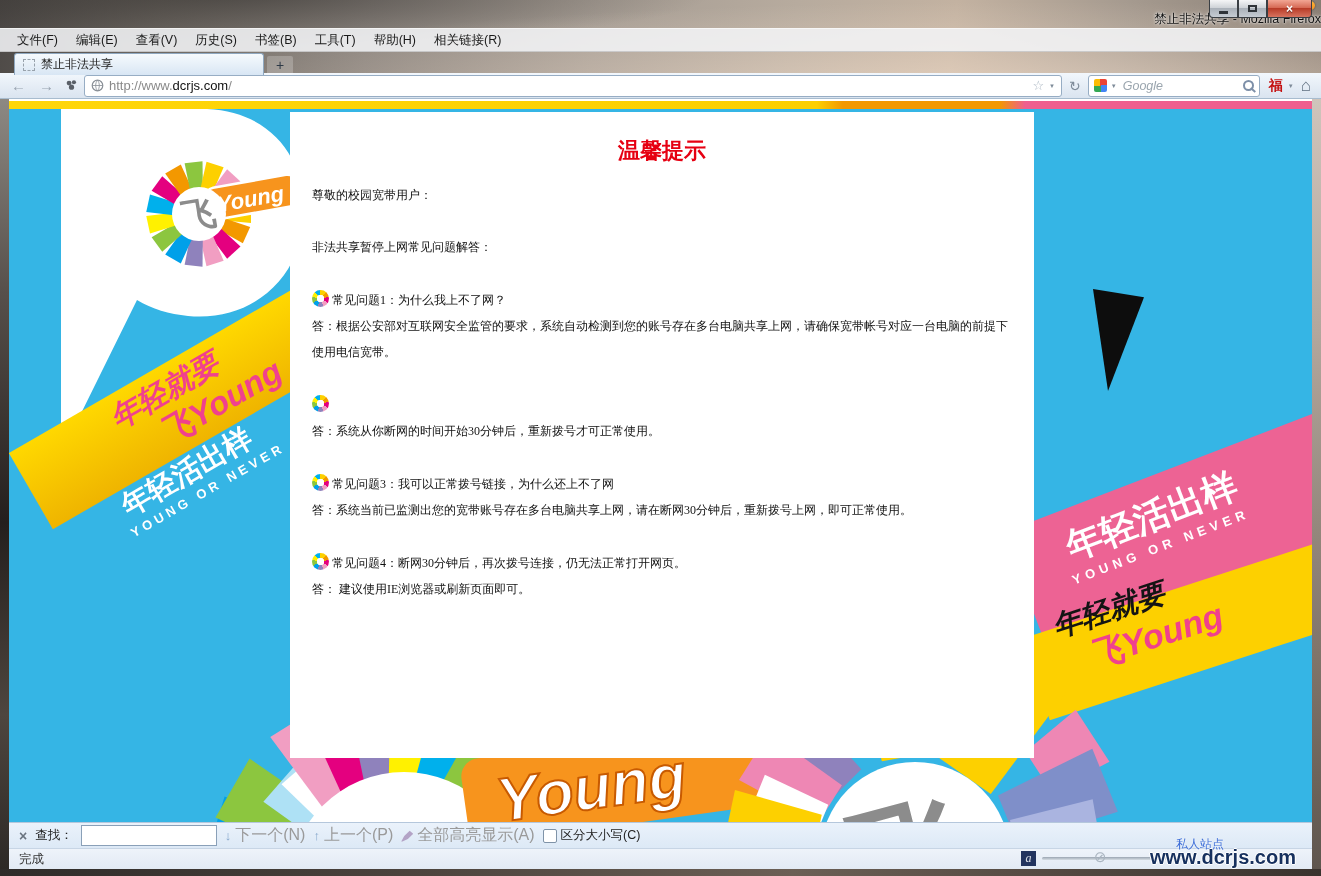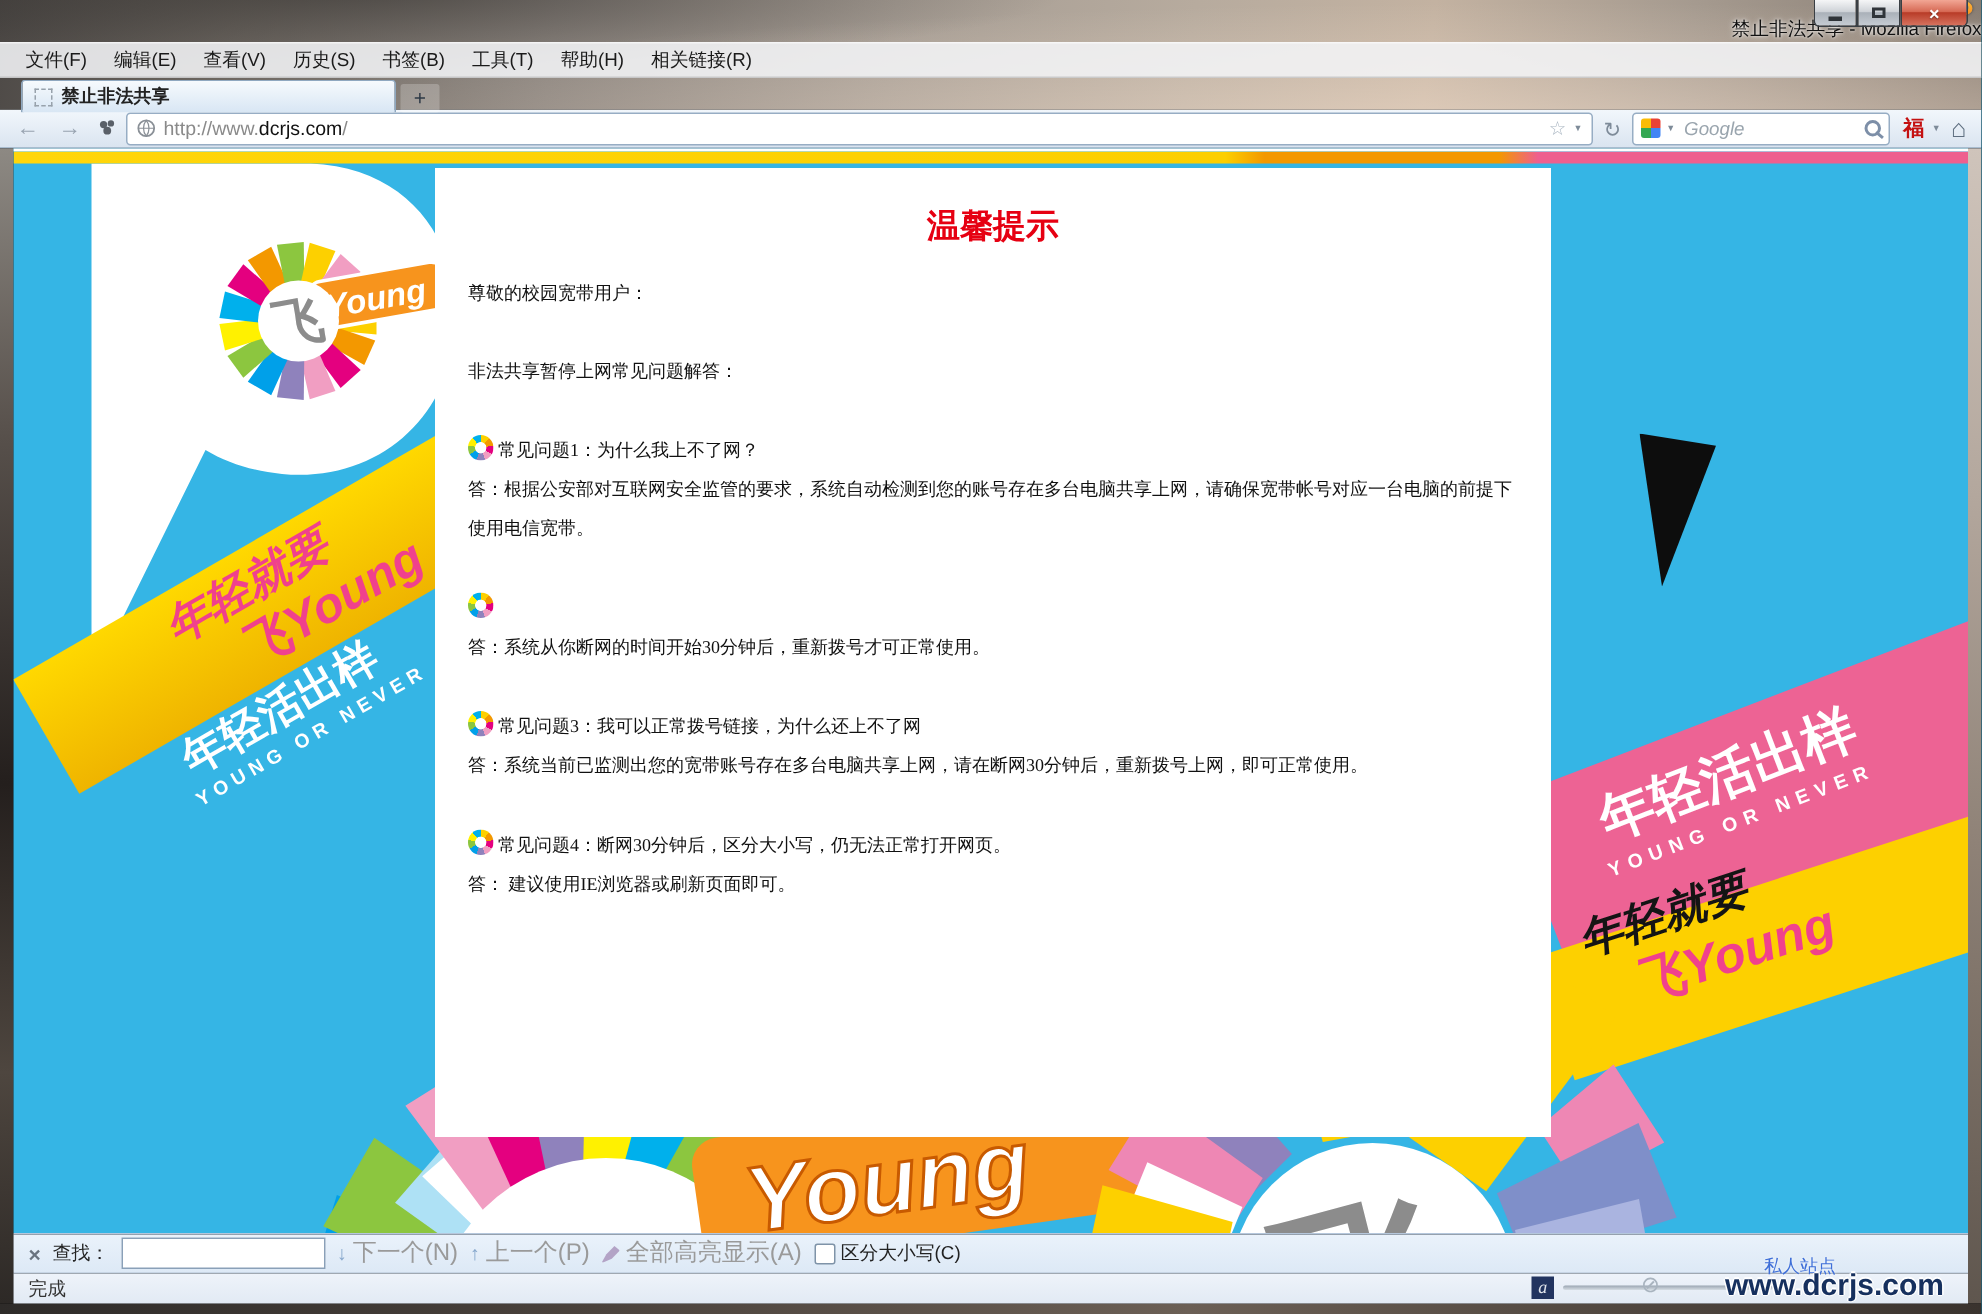--- a/index.html
+++ b/index.html
@@ -28,21 +28,21 @@
   .glyph-min{width:9px;height:3px;background:#2f3439;display:inline-block;margin-top:8px;}
   .glyph-max{width:9px;height:7px;border:2px solid #2f3439;display:inline-block;box-sizing:border-box;}
 
   .menubar{height:22px;background:rgba(242,244,246,.88);display:flex;align-items:center;
     padding-left:8px;border-top:1px solid rgba(255,255,255,.6);border-bottom:1px solid rgba(160,160,160,.45);}
   .menu-item{font-size:12.5px;color:#1a1a1a;padding:2px 9px;cursor:default;}
 
   .tabbar{height:23px;display:flex;align-items:flex-end;padding-left:14px;}
   .tab{width:250px;height:22px;display:flex;align-items:center;gap:6px;padding:0 8px;box-sizing:border-box;
     background:linear-gradient(#f6fafd,#dcе9f6,#d8e6f4);background:linear-gradient(#f6fafd,#d8e6f4);
-    border:1px solid #8fa8c0;border-bottom:none;border-radius:3px 3px 0 0;font-weight:bold;}
+    border:1px solid #8fa8c0;border-bottom:none;border-radius:3px 3px 0 0;}
   .tab-favicon{width:10px;height:10px;border:1px dashed #98a2ac;display:inline-block;}
   .tab-label{font-size:12px;color:#222;white-space:nowrap;overflow:hidden;}
   .newtab-btn{width:26px;height:19px;margin-left:3px;margin-bottom:0;border-radius:2px;
     background:rgba(255,255,255,.22);color:#2e3a46;font-size:14px;line-height:19px;text-align:center;}
 
   
   .navbar{height:26px;background:linear-gradient(#f2f7fc,#dae4f0);border-bottom:1px solid #a8bccf;
     display:flex;align-items:center;padding:0 6px;box-sizing:border-box;gap:3px;}
   .nav-arrow{font-size:15px;font-weight:bold;color:#98a3b0;padding:0 5px;line-height:20px;}
   .ext-paw{display:inline-flex;align-items:center;padding:0 3px;}
@@ -316,21 +316,21 @@
           </div>
           <div class="faq-item">
             <p class="faq-q"><span class="faq-icon"></span></p>
             <p class="faq-a">答：系统从你断网的时间开始30分钟后，重新拨号才可正常使用。</p>
           </div>
           <div class="faq-item">
             <p class="faq-q"><span class="faq-icon"></span><span>常见问题3：我可以正常拨号链接，为什么还上不了网</span></p>
             <p class="faq-a">答：系统当前已监测出您的宽带账号存在多台电脑共享上网，请在断网30分钟后，重新拨号上网，即可正常使用。</p>
           </div>
           <div class="faq-item">
-            <p class="faq-q"><span class="faq-icon"></span><span>常见问题4：断网30分钟后，区分大小写，仍无法正常打开网页。</span></p>
+            <p class="faq-q"><span class="faq-icon"></span><span>常见问题4：断网30分钟后，再次拨号连接，仍无法正常打开网页。</span></p>
             <p class="faq-a">答： 建议使用IE浏览器或刷新页面即可。</p>
           </div>
         </div>
       </div>
 
       <div class="findbar">
         <span class="find-close">×</span>
         <span class="find-label">查找：</span>
         <input class="find-input" style="">
         <span class="find-btn">

